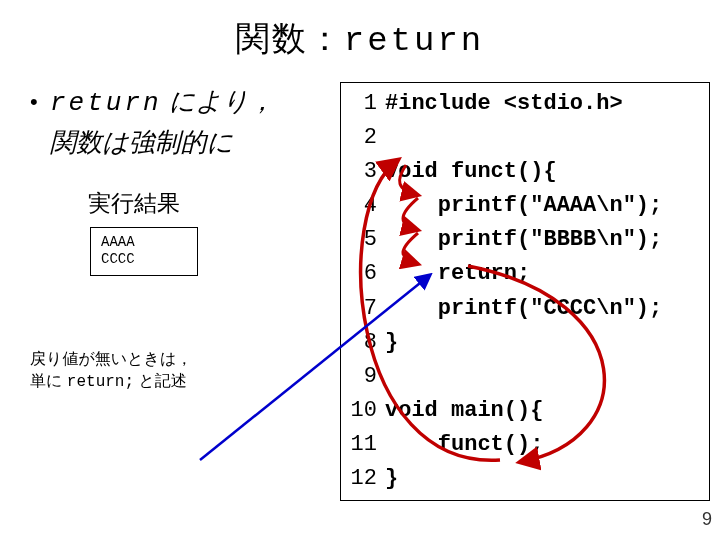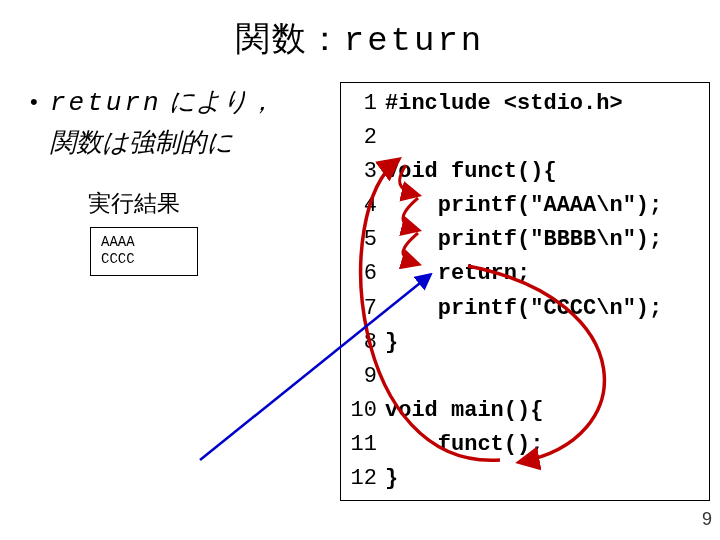--- a/index.html
+++ b/index.html
@@ -104,20 +104,24 @@
         <span>関数は強制的に</span><br>
       </div>
     </div>
 
     <div class="exec-label">実行結果</div>
     <div class="exec-box">
       <div>AAAA</div>
       <div>CCCC</div>
     </div>
 
+    <div class="note">
+      <span>戻り値が無いときは，</span><br>
+      <span>単に </span><span class="mono">return;</span><span> と記述</span>
+    </div>
   </div>
 
   <div class="right">
     <div class="code-box" id="code-box"><div class="code-line"><span class="lineno">1</span><span class="code-text">#include &lt;stdio.h&gt;</span></div><div class="code-line"><span class="lineno">2</span><span class="code-text"></span></div><div class="code-line"><span class="lineno">3</span><span class="code-text">void funct(){</span></div><div class="code-line"><span class="lineno">4</span><span class="code-text">    printf("AAAA\n");</span></div><div class="code-line"><span class="lineno">5</span><span class="code-text">    printf("BBBB\n");</span></div><div class="code-line"><span class="lineno">6</span><span class="code-text">    return;</span></div><div class="code-line"><span class="lineno">7</span><span class="code-text">    printf("CCCC\n");</span></div><div class="code-line"><span class="lineno">8</span><span class="code-text">}</span></div><div class="code-line"><span class="lineno">9</span><span class="code-text"></span></div><div class="code-line"><span class="lineno">10</span><span class="code-text">void main(){</span></div><div class="code-line"><span class="lineno">11</span><span class="code-text">    funct();</span></div><div class="code-line"><span class="lineno">12</span><span class="code-text">}</span></div></div>
   </div>
 </div>
 
 <svg class="svg-overlay" viewBox="0 0 720 540">
   <defs>
     <marker id="ah-red" viewBox="0 0 10 10" refX="8" refY="5" markerWidth="7" markerHeight="7" orient="auto-start-reverse">

